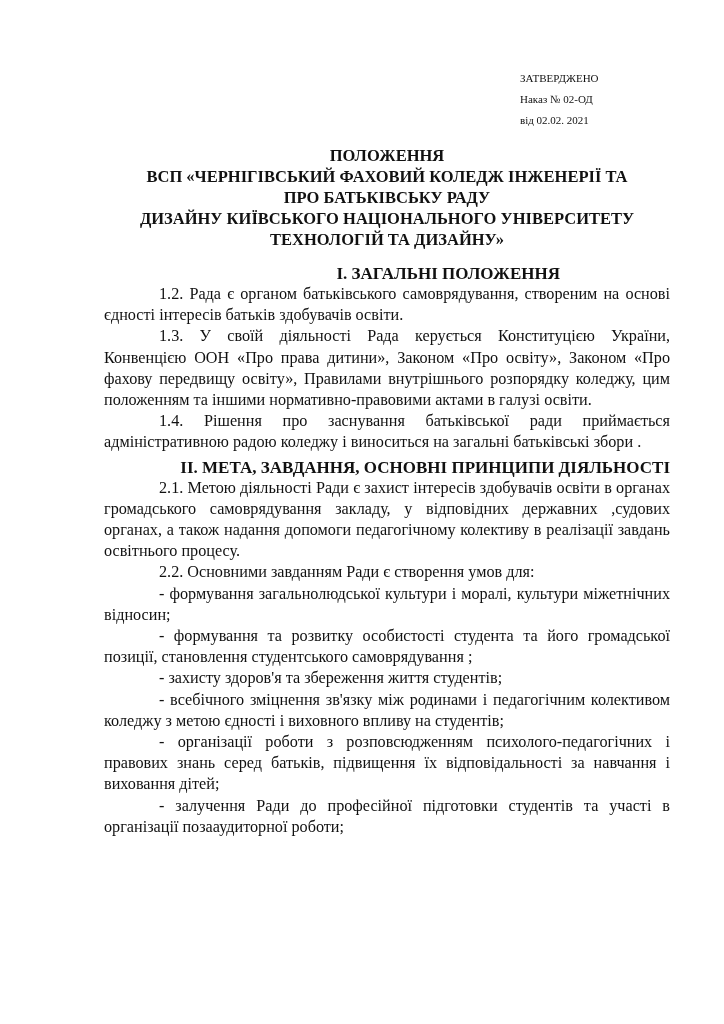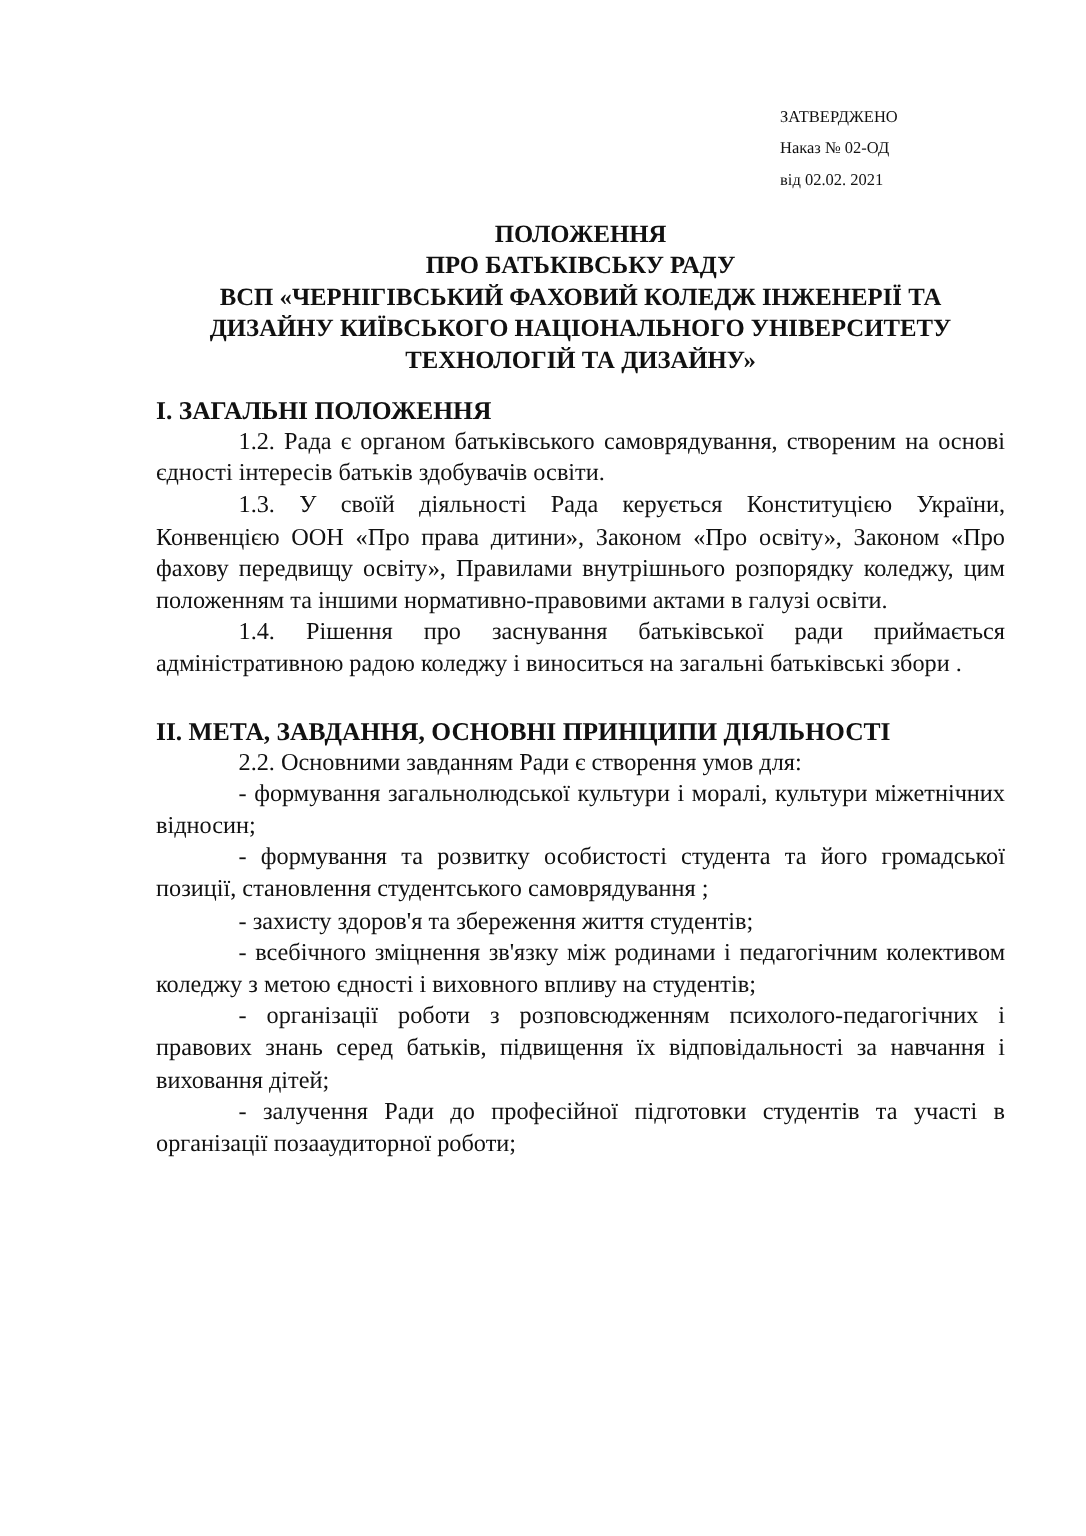--- a/index.html
+++ b/index.html
@@ -4,50 +4,51 @@
 <style>
   html, body { margin: 0; padding: 0; background: #ffffff; }
   body { width: 724px; height: 1024px; position: relative; overflow: hidden;
          font-family: "Liberation Serif", "DejaVu Serif", serif; color: #111; }
   .approval { position: absolute; left: 520px; top: 68px; font-size: 11px; line-height: 21px; }
   .approval div { white-space: nowrap; }
   .title-block { position: absolute; left: 104px; width: 566px; top: 145px; text-align: center;
                  font-weight: bold; font-size: 16.5px; line-height: 21px; }
   .title-block div { white-space: nowrap; }
   .content { position: absolute; left: 104px; width: 566px; top: 263px; font-size: 16.2px; line-height: 21.2px; }
-  .section-heading { font-weight: bold; font-size: 17px; line-height: 21px; padding-right: 90px; }
+  .section-heading { text-align: right; font-weight: bold; font-size: 17px; line-height: 21px; padding-right: 90px; }
   .section-heading.s1 { padding-right: 110px; margin-bottom: 0; }
-  .section-heading.s2 { padding-right: 0; margin-top: 23px; }
+  .section-heading.s2 { padding-right: 0; margin-top: 3px; }
   p { margin: 0; text-align: justify; text-indent: 55px; }
   p.bullet { text-indent: 55px; }
 </style>
 </head>
 <body>
 
 <div class="approval">
   <div>ЗАТВЕРДЖЕНО</div>
   <div>Наказ № 02-ОД</div>
   <div>від  02.02. 2021</div>
 </div>
 
 <div class="title-block">
   <div>ПОЛОЖЕННЯ</div>
+  <div>ВСП «ЧЕРНІГІВСЬКИЙ ФАХОВИЙ КОЛЕДЖ ІНЖЕНЕРІЇ ТА</div>
   <div>ПРО БАТЬКІВСЬКУ РАДУ</div>
-  <div>ВСП «ЧЕРНІГІВСЬКИЙ ФАХОВИЙ КОЛЕДЖ ІНЖЕНЕРІЇ ТА</div>
   <div>ДИЗАЙНУ КИЇВСЬКОГО НАЦІОНАЛЬНОГО УНІВЕРСИТЕТУ</div>
   <div>ТЕХНОЛОГІЙ ТА ДИЗАЙНУ»</div>
 </div>
 
 <div class="content">
   <div class="section-heading s1">І. ЗАГАЛЬНІ ПОЛОЖЕННЯ</div>
   <p>1.2. Рада є органом батьківського самоврядування, створеним на основі єдності інтересів батьків здобувачів освіти.</p>
   <p>1.3. У своїй діяльності Рада керується Конституцією України, Конвенцією ООН «Про права дитини», Законом «Про освіту», Законом «Про фахову передвищу освіту», Правилами  внутрішнього розпорядку коледжу, цим положенням та іншими нормативно-правовими актами в галузі освіти.</p>
   <p>1.4. Рішення про заснування батьківської ради приймається адміністративною радою коледжу і виноситься на загальні батьківські збори .</p>
 
   <div class="section-heading s2">ІІ. МЕТА, ЗАВДАННЯ, ОСНОВНІ ПРИНЦИПИ ДІЯЛЬНОСТІ</div>
+  <p>2.1. Метою діяльності Ради є захист інтересів здобувачів освіти в органах громадського самоврядування закладу, у відповідних державних ,судових органах, а також надання допомоги педагогічному колективу в реалізації завдань освітнього процесу.</p>
   <p>2.2. Основними завданням Ради є створення умов для:</p>
   <p class="bullet">- формування загальнолюдської культури і моралі, культури міжетнічних відносин;</p>
   <p class="bullet">- формування та розвитку особистості студента та його громадської позиції, становлення студентського самоврядування ;</p>
   <p class="bullet">- захисту здоров'я та збереження життя студентів;</p>
   <p class="bullet">- всебічного зміцнення зв'язку між родинами і педагогічним колективом коледжу з метою єдності і виховного впливу на студентів;</p>
   <p class="bullet">- організації роботи з розповсюдженням психолого-педагогічних і правових знань серед батьків, підвищення їх відповідальності за навчання і виховання дітей;</p>
   <p class="bullet">- залучення Ради до професійної підготовки студентів та участі в організації позааудиторної роботи;</p>
 </div>
 
 </body></html>

